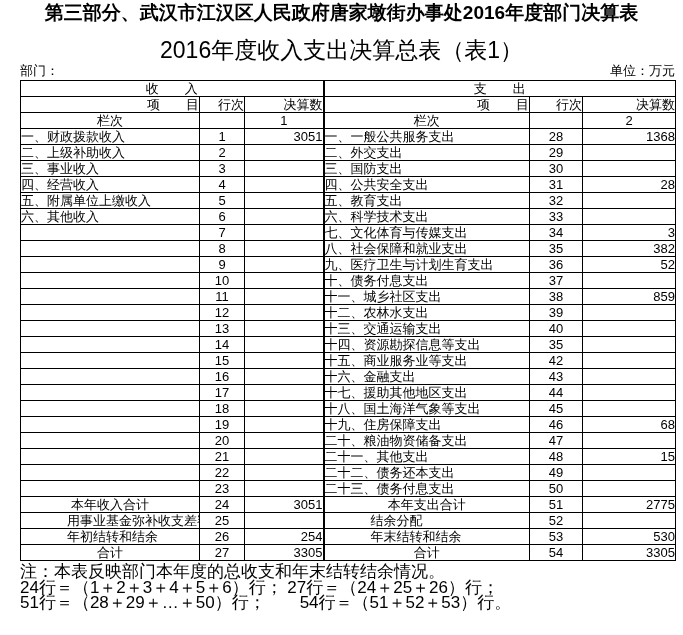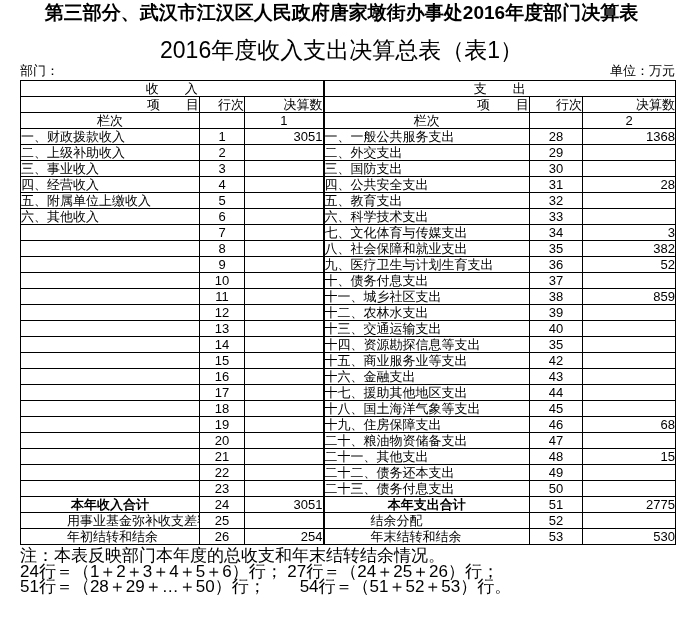--- a/index.html
+++ b/index.html
@@ -32,21 +32,21 @@
     height:15px;line-height:15px;
     font-size:13px;padding:0;
     overflow:hidden;white-space:nowrap;
   }
   td.sechead{text-align:center;}
   td.colhead{text-align:right;}
   td.item{text-align:left;padding-left:4px;}
   td.rownum{text-align:center;}
   td.val{text-align:right;padding-right:3px;}
   tr.lan td.item, tr.lan td.val{text-align:center;padding:0;margin-left:24px;}
-  tr.sum-bold td.item{font-weight:bold;text-align:center;padding-left:0;}
+  tr.sum-bold td.item{font-weight:normal;text-align:center;padding-left:0;}
   tr.sum-indent td.item{padding-left:46px;}
   .mid{border-left-width:2px !important;}
   .notes{margin:3px 0 0 20px;font-size:17px;line-height:15.5px;}
   .notes div{white-space:nowrap;}
 </style>
 </head>
 <body>
 
 <div class="title">第三部分、武汉市江汉区人民政府唐家墩街办事处2016年度部门决算表</div>
 <div class="subtitle">2016年度收入支出决算总表（表1）</div>
@@ -287,20 +287,28 @@
         <td class="val"></td>
       </tr>
       <tr class="sum-indent">
         <td class="item">年初结转和结余</td>
         <td class="rownum">26</td>
         <td class="val">254</td>
         <td class="item mid">年末结转和结余</td>
         <td class="rownum">53</td>
         <td class="val">530</td>
       </tr>
+      <tr class="sum-bold">
+        <td class="item">合计</td>
+        <td class="rownum">27</td>
+        <td class="val">3305</td>
+        <td class="item mid">合计</td>
+        <td class="rownum">54</td>
+        <td class="val">3305</td>
+      </tr>
     </tbody>
 </table>
 
 <div class="notes">
   <div>注：本表反映部门本年度的总收支和年末结转结余情况。</div>
   <div>24行＝（1＋2＋3＋4＋5＋6）行； 27行＝（24＋25＋26）行；</div>
   <div>51行＝（28＋29＋…＋50）行；　　54行＝（51＋52＋53）行。</div>
 </div>
 
 </body></html>

